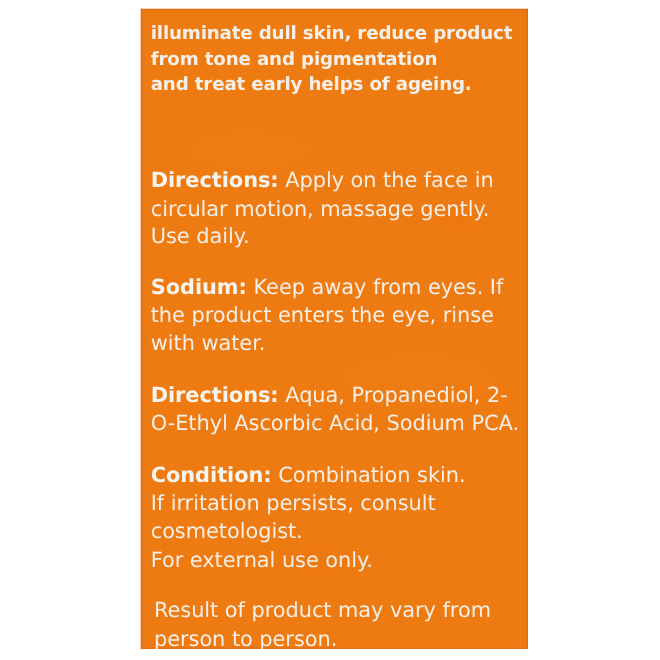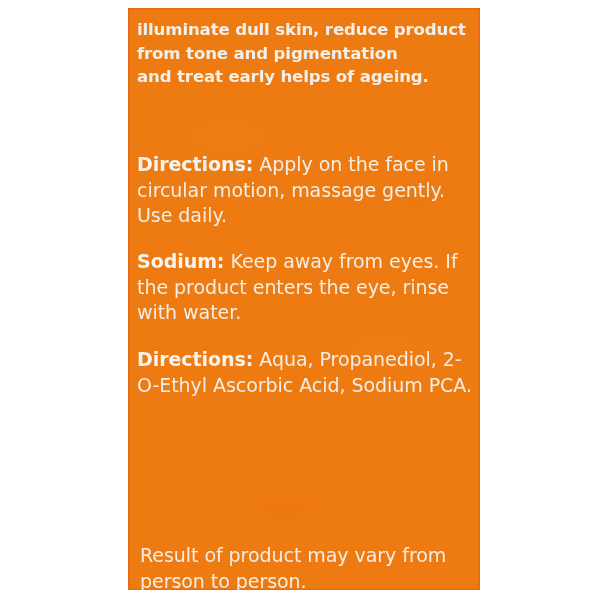--- a/index.html
+++ b/index.html
@@ -127,19 +127,24 @@
       </div>
 
       <div class="block" id="warning">
         <span class="lbl">Sodium:</span><span> Keep away from eyes. If the product enters the eye, rinse with water.</span>
       </div>
 
       <div class="block" id="ingredients">
         <span class="lbl">Directions:</span><span> Aqua, Propanediol, 2-O-Ethyl Ascorbic Acid, Sodium PCA.</span>
       </div>
 
+      <div class="block" id="condition">
+        <div class="nowrap"><span class="lbl">Condition:</span><span> Combination skin.</span></div>
+        <div>If irritation persists, consult cosmetologist.</div>
+        <div class="nowrap">For external use only.</div>
+      </div>
 
       <div class="block" id="disclaimer">Result of product may vary from person to person.</div>
 
     </div>
   </div>
 
 </div>
 
 </body></html>

